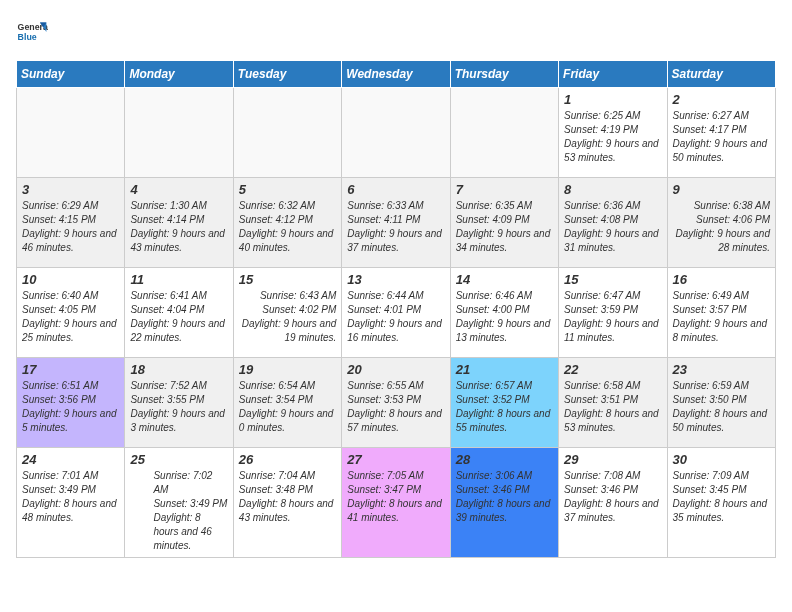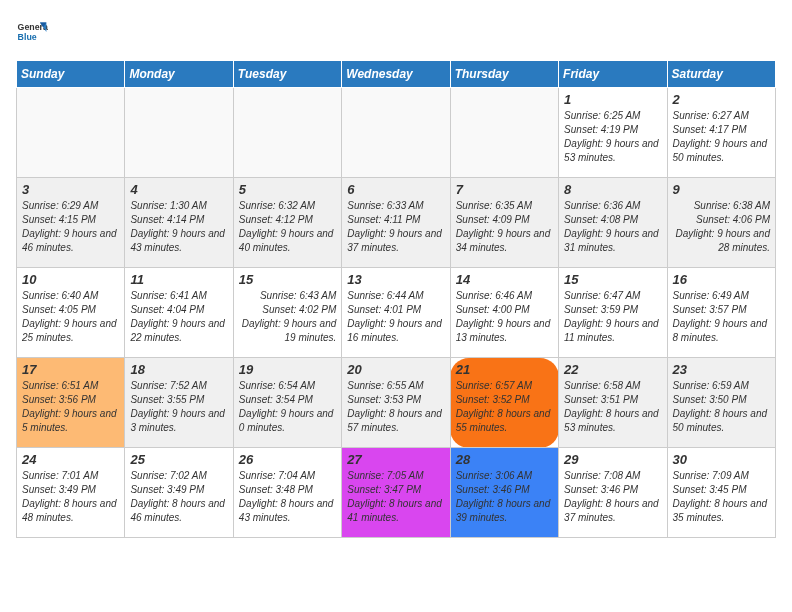--- a/index.html
+++ b/index.html
@@ -213,21 +213,21 @@
 Daylight: 9 hours and 11 minutes.</div>
         </td>
         <td style="background: rgb(255, 255, 255);">
           <span class="day-num">16</span>
           <div class="day-info" style="white-space: pre-line;">Sunrise: 6:49 AM
 Sunset: 3:57 PM
 Daylight: 9 hours and 8 minutes.</div>
         </td>
       </tr>
       <tr>
-        <td class="gray-bg" style="background: #fdba74;">
+        <td class="gray-bg" style="background: #c4b5fd;">
           <span class="day-num">17</span>
           <div class="day-info" style="white-space: pre-line;">Sunrise: 6:51 AM
 Sunset: 3:56 PM
 Daylight: 9 hours and 5 minutes.</div>
         </td>
         <td class="gray-bg" style="background: rgb(240, 240, 240);">
           <span class="day-num">18</span>
           <div class="day-info" style="white-space: pre-line;">Sunrise: 7:52 AM
 Sunset: 3:55 PM
 Daylight: 9 hours and 3 minutes.</div>
@@ -237,21 +237,21 @@
           <div class="day-info" style="white-space: pre-line;">Sunrise: 6:54 AM
 Sunset: 3:54 PM
 Daylight: 9 hours and 0 minutes.</div>
         </td>
         <td class="gray-bg" style="background: rgb(240, 240, 240);">
           <span class="day-num">20</span>
           <div class="day-info" style="white-space: pre-line;">Sunrise: 6:55 AM
 Sunset: 3:53 PM
 Daylight: 8 hours and 57 minutes.</div>
         </td>
-        <td class="gray-bg" style="background: #f97316; border-radius: 19px;">
+        <td class="gray-bg" style="background: #7dd3fc;">
           <span class="day-num">21</span>
           <div class="day-info" style="white-space: pre-line;">Sunrise: 6:57 AM
 Sunset: 3:52 PM
 Daylight: 8 hours and 55 minutes.</div>
         </td>
         <td class="gray-bg" style="background: rgb(240, 240, 240);">
           <span class="day-num">22</span>
           <div class="day-info" style="white-space: pre-line;">Sunrise: 6:58 AM
 Sunset: 3:51 PM
 Daylight: 8 hours and 53 minutes.</div>
@@ -265,31 +265,31 @@
       </tr>
       <tr>
         <td style="background: rgb(255, 255, 255); margin-left: 40px;">
           <span class="day-num">24</span>
           <div class="day-info" style="white-space: pre-line;">Sunrise: 7:01 AM
 Sunset: 3:49 PM
 Daylight: 8 hours and 48 minutes.</div>
         </td>
         <td style="background: rgb(255, 255, 255);">
           <span class="day-num">25</span>
-          <div class="day-info" style="white-space: pre-line;">Sunrise: 7:02 AM
+          <div class="day-info" style="white-space: pre-line; margin-left: 23px;">Sunrise: 7:02 AM
 Sunset: 3:49 PM
 Daylight: 8 hours and 46 minutes.</div>
         </td>
         <td style="background: rgb(255, 255, 255);">
           <span class="day-num">26</span>
           <div class="day-info" style="white-space: pre-line;">Sunrise: 7:04 AM
 Sunset: 3:48 PM
 Daylight: 8 hours and 43 minutes.</div>
         </td>
-        <td style="background: #d946ef;">
+        <td style="background: #f0abfc;">
           <span class="day-num">27</span>
           <div class="day-info" style="white-space: pre-line;">Sunrise: 7:05 AM
 Sunset: 3:47 PM
 Daylight: 8 hours and 41 minutes.</div>
         </td>
         <td style="background: #3b82f6;">
           <span class="day-num">28</span>
           <div class="day-info" style="white-space: pre-line;">Sunrise: 3:06 AM
 Sunset: 3:46 PM
 Daylight: 8 hours and 39 minutes.</div>

